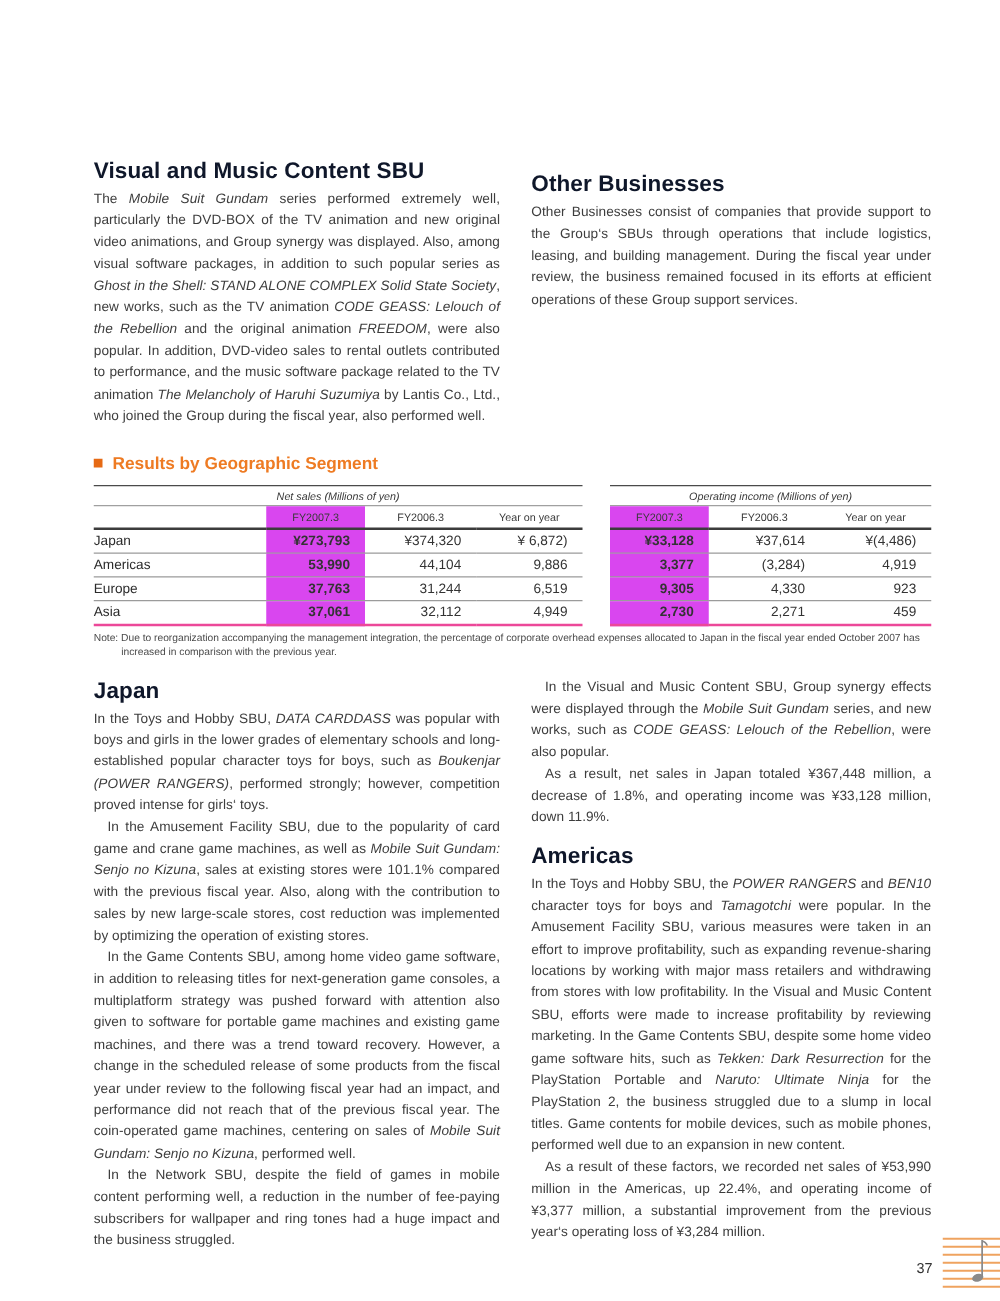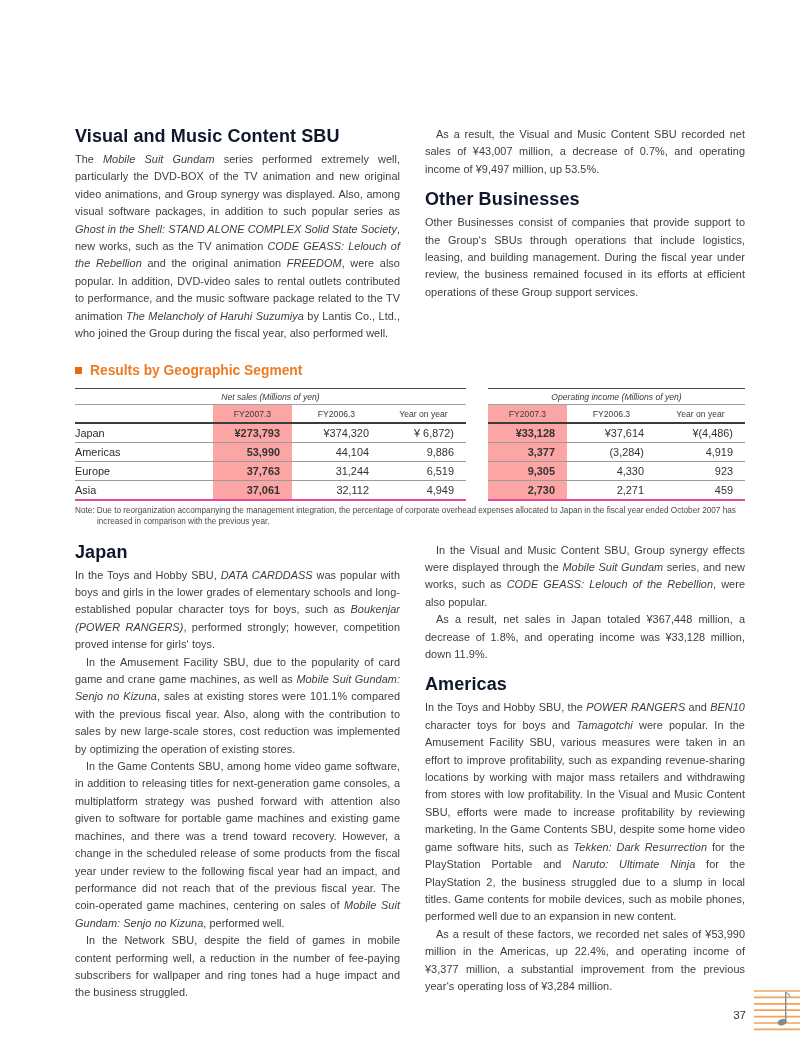--- a/index.html
+++ b/index.html
@@ -92,21 +92,21 @@
     border-bottom: 2px solid #3c3c3c;
     padding: 3.5px 0;
     line-height: 10px;
   }
   .geo-table .gap { border: none !important; background: none !important; padding: 0; }
   .geo-table .name {
     text-align: left;
     padding: 3px 0;
     color: #2b2b2b;
   }
-  .geo-table .peach { background: #fca5a5; }
+  .geo-table .peach { background: #d946ef; }
   .geo-table .bold { font-weight: bold; }
   .geo-table .r { border-bottom: 1px solid #9b9b9b; }
   .geo-table .rl { border-bottom: 2px solid #ec4899; }
 
   .table-note {
     margin-top: 5px;
     font-size: 8.2px;
     line-height: 10.8px;
     color: #4a4a4a;
     padding-left: 22px;
@@ -136,21 +136,20 @@
 
 <div class="page">
   <div class="content">
 
     <div class="two-col top-row">
       <div class="col-left">
         <h2 class="sbu-heading">Visual and Music Content SBU</h2>
         <p class="body">The <i>Mobile Suit Gundam</i> series performed extremely well, particularly the DVD-BOX of the TV animation and new original video animations, and Group synergy was displayed. Also, among visual software packages, in addition to such popular series as <i>Ghost in the Shell: STAND ALONE COMPLEX Solid State Society</i>, new works, such as the TV animation <i>CODE GEASS: Lelouch of the Rebellion</i> and the original animation <i>FREEDOM</i>, were also popular. In addition, DVD-video sales to rental outlets contributed to performance, and the music software package related to the TV animation <i>The Melancholy of Haruhi Suzumiya</i> by Lantis Co., Ltd., who joined the Group during the fiscal year, also performed well.</p>
       </div>
       <div class="col-right">
-        <p class="body indent">As a result, the Visual and Music Content SBU recorded net sales of ¥43,007 million, a decrease of 0.7%, and operating income of ¥9,497 million, up 53.5%.</p>
         <h2 class="sbu-heading mt">Other Businesses</h2>
         <p class="body">Other Businesses consist of companies that provide support to the Group‘s SBUs through operations that include logistics, leasing, and building management. During the fiscal year under review, the business remained focused in its efforts at efficient operations of these Group support services.</p>
       </div>
     </div>
 
     <div class="section-heading">
       <span class="sq"></span>
       <span class="txt">Results by Geographic Segment</span>
     </div>
 

